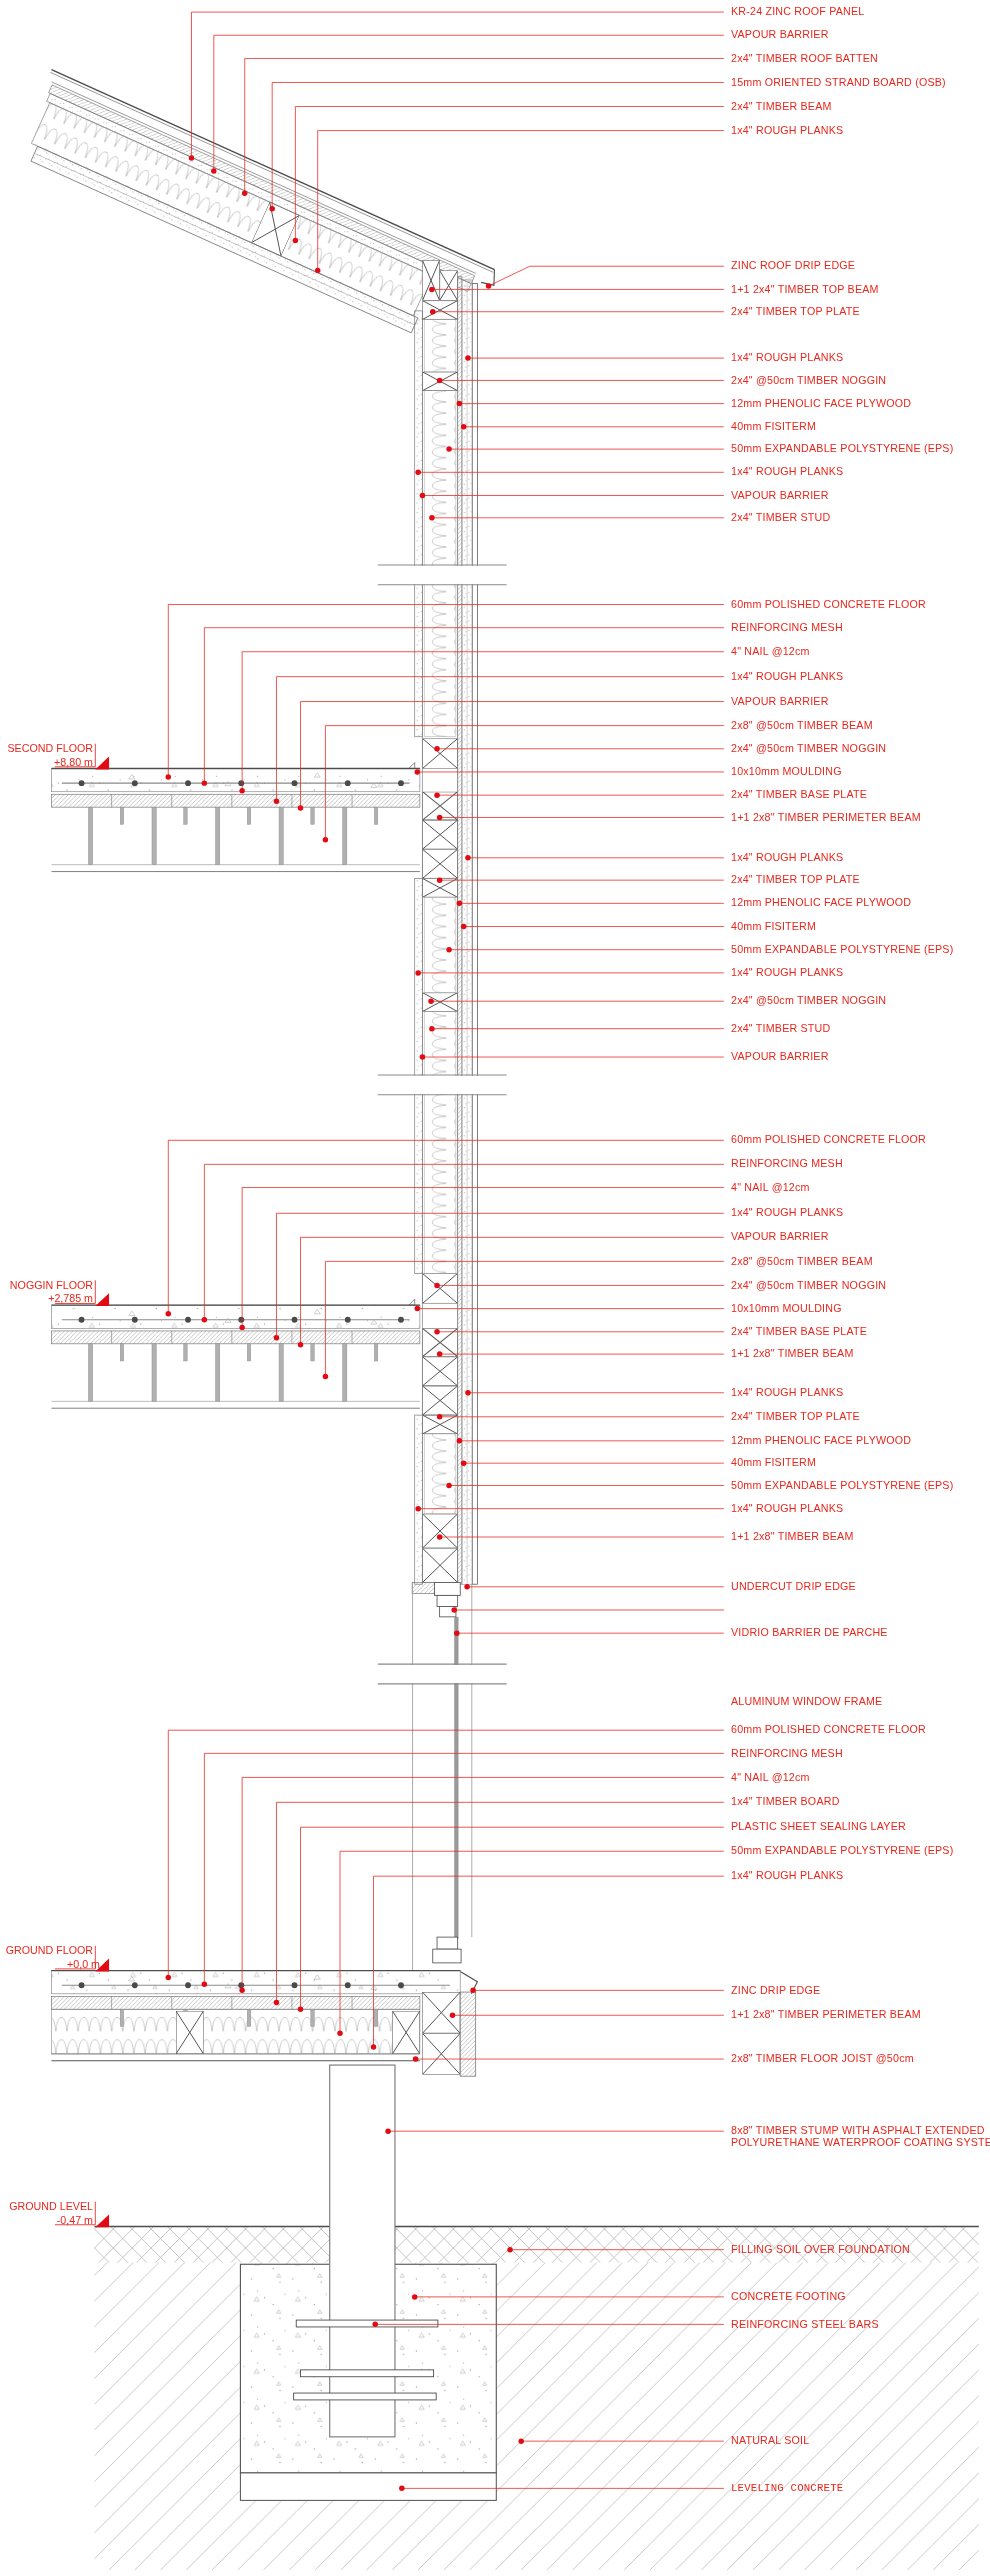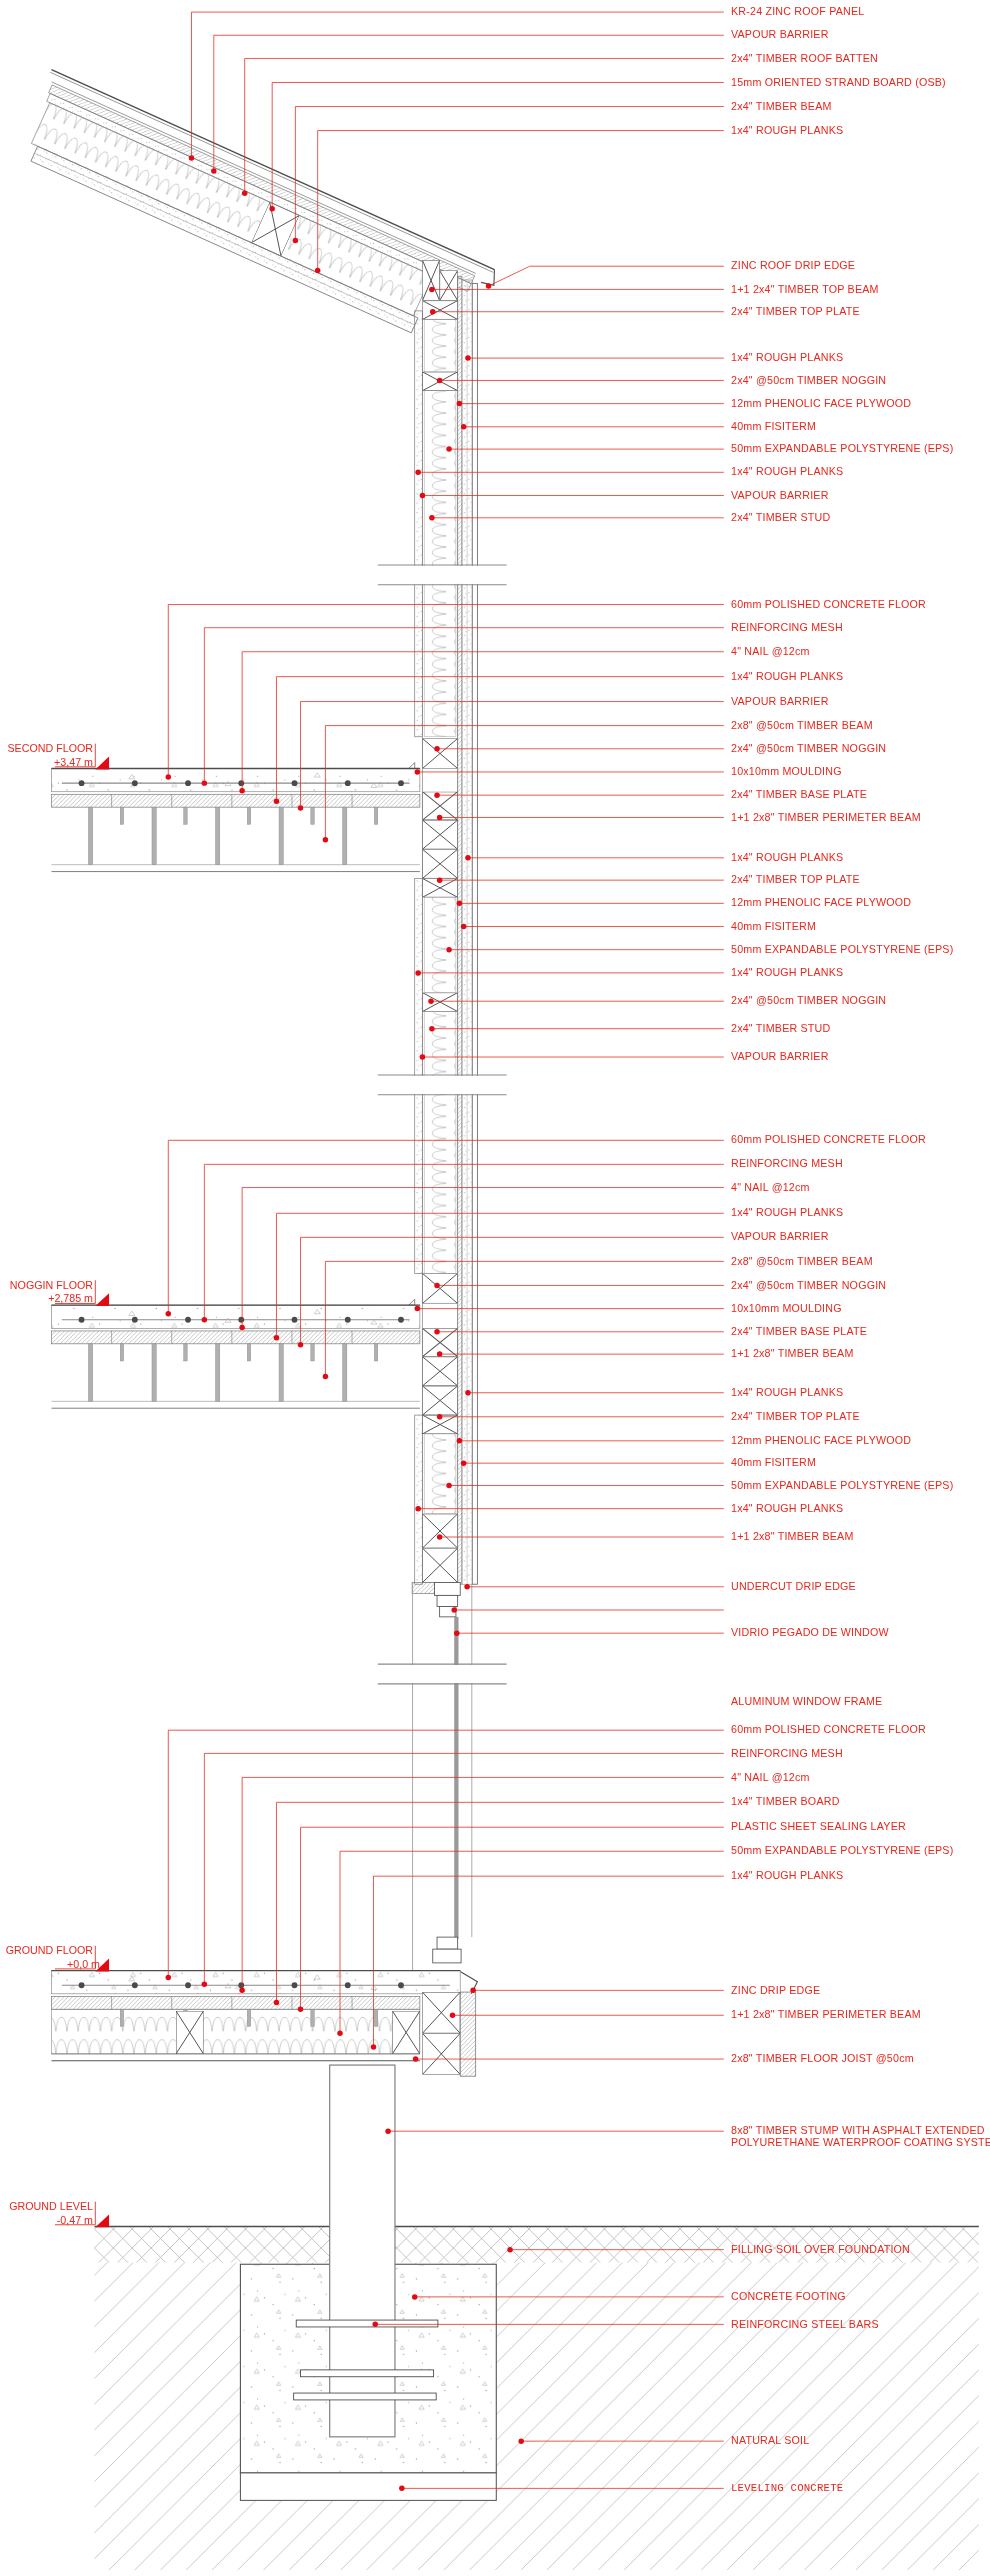--- a/index.html
+++ b/index.html
@@ -440,21 +440,21 @@
         <circle cx="437" cy="2707" r="3.2" fill="#e30b13"></circle>
         <polyline points="843,2843 607,2843" fill="none" stroke="#e8271d" stroke-width="0.9"></polyline>
         <circle cx="607" cy="2843" r="3.2" fill="#e30b13"></circle>
         <polyline points="843,2898 468,2898" fill="none" stroke="#e8271d" stroke-width="0.9"></polyline>
         <circle cx="468" cy="2898" r="3.2" fill="#e30b13"></circle>
       </g>
 </svg>
 
 <div id="labels-layer">
       <div class="lvl-name" style="top: 742px;">SECOND FLOOR</div>
-      <div class="lvl-elev" style="top: 756px;">+3,47 m</div>
+      <div class="lvl-elev" style="top: 756px;">+8,80 m</div>
       <div class="lvl-name" style="top: 1279px;">NOGGIN FLOOR</div>
       <div class="lvl-elev" style="top: 1292px;">+2,785 m</div>
       <div class="lvl-name" style="top: 1944px;">GROUND FLOOR</div>
       <div class="lvl-elev" style="top: 1958px; margin-left: 7px;">+0,0 m</div>
       <div class="lvl-name" style="top: 2200px;">GROUND LEVEL</div>
       <div class="lvl-elev" style="top: 2214px;">-0,47 m</div>
       <div class="lbl" style="top: 5.2px;">KR-24 ZINC ROOF PANEL</div>
       <div class="lbl" style="top: 28px;">VAPOUR BARRIER</div>
       <div class="lbl" style="top: 52px;">2x4" TIMBER ROOF BATTEN</div>
       <div class="lbl" style="top: 76px; text-align: center;">15mm ORIENTED STRAND BOARD (OSB)</div>
@@ -502,21 +502,21 @@
       <div class="lbl" style="top: 1347px;">1+1 2x8" TIMBER BEAM</div>
       <div class="lbl" style="top: 1386px;">1x4" ROUGH PLANKS</div>
       <div class="lbl" style="top: 1410px;">2x4" TIMBER TOP PLATE</div>
       <div class="lbl" style="top: 1434px;">12mm PHENOLIC FACE PLYWOOD</div>
       <div class="lbl" style="top: 1456px;">40mm FISITERM</div>
       <div class="lbl" style="top: 1479px;">50mm EXPANDABLE POLYSTYRENE (EPS)</div>
       <div class="lbl" style="top: 1502px;">1x4" ROUGH PLANKS</div>
       <div class="lbl" style="top: 1530px;">1+1 2x8" TIMBER BEAM</div>
       <div class="lbl" style="top: 1580px;">UNDERCUT DRIP EDGE</div>
       <div class="lbl" style="top: 1695px;">ALUMINUM WINDOW FRAME</div>
-      <div class="lbl" style="top: 1626px;">VIDRIO PEGADO DE WINDOW</div>
+      <div class="lbl" style="top: 1626px;">VIDRIO BARRIER DE PARCHE</div>
       <div class="lbl" style="top: 1723px;">60mm POLISHED CONCRETE FLOOR</div>
       <div class="lbl" style="top: 1747px;">REINFORCING MESH</div>
       <div class="lbl" style="top: 1771px;">4" NAIL @12cm</div>
       <div class="lbl" style="top: 1795px;">1x4" TIMBER BOARD</div>
       <div class="lbl" style="top: 1820px;">PLASTIC SHEET SEALING LAYER</div>
       <div class="lbl" style="top: 1844px;">50mm EXPANDABLE POLYSTYRENE (EPS)</div>
       <div class="lbl" style="top: 1869px;">1x4" ROUGH PLANKS</div>
       <div class="lbl" style="top: 1984px;">ZINC DRIP EDGE</div>
       <div class="lbl" style="top: 2008px;">1+1 2x8" TIMBER PERIMETER BEAM</div>
       <div class="lbl" style="top: 2052px;">2x8" TIMBER FLOOR JOIST @50cm</div>

